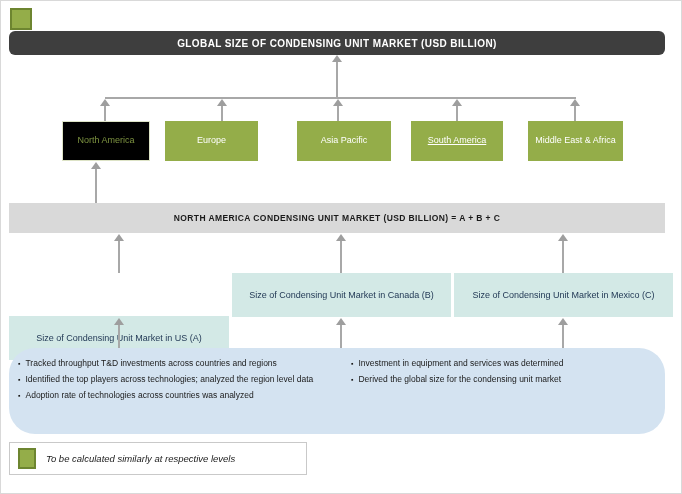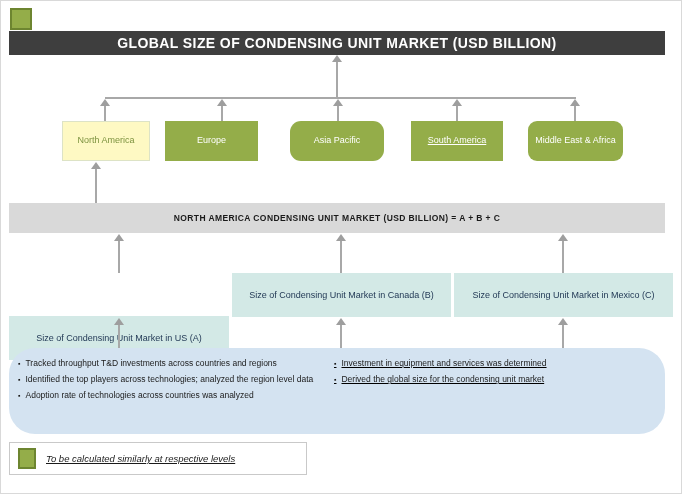--- a/index.html
+++ b/index.html
@@ -11,42 +11,42 @@
     box-sizing:border-box;
     font-family:"Liberation Sans", sans-serif;
     overflow:hidden;
   }
   .bar{
     position:absolute;left:8px;width:656px;
     display:flex;align-items:center;justify-content:center;
     text-align:center;font-weight:bold;letter-spacing:.4px;
     box-sizing:border-box;
   }
-  .bar-dark{top:30px;height:24px;background:#3e3e3e;color:#ffffff;font-size:14px;}
+  .bar-dark{top:30px;height:24px;background:#3e3e3e;color:#ffffff;font-size:10px;border-radius:6px;}
   .bar-gray{top:202px;height:30px;background:#d9d9d9;color:#1a1a1a;font-size:8.5px;}
   .region{
     position:absolute;top:120px;height:40px;
     display:flex;align-items:center;justify-content:center;
     text-align:center;font-size:9px;color:#ffffff;
     background:#94ad49;box-sizing:border-box;padding:0 4px;line-height:1.25;
   }
-  .region.highlight{background:#fef9c3;color:#7d9340;border:1px solid #dde3c6;}
+  .region.highlight{background:#000000;color:#7d9340;border:1px solid #dde3c6;}
   .country{
     position:absolute;top:272px;height:44px;
     display:flex;align-items:center;justify-content:center;
     text-align:center;font-size:9px;color:#233a56;
     background:#d3e9e6;box-sizing:border-box;padding:0 10px;
   }
   .bluebox{
     position:absolute;left:8px;top:347px;width:656px;height:86px;
     background:#d4e3f1;box-sizing:border-box;border-radius:26px;
   }
   .bullet-col{position:absolute;top:9px;width:318px;}
   .bullet-col.left{left:7px;}
-  .bullet-col.right{left:323px;text-decoration:underline;}
+  .bullet-col.right{left:340px;}
   .bullet-item{
     display:flex;align-items:flex-start;
     font-size:8.5px;color:#1a1a1a;line-height:1.55;margin-bottom:3px;
   }
   .bullet-marker{font-size:7px;line-height:13px;margin:0 5px 0 2px;color:#1a1a1a;}
   .vline{position:absolute;width:2px;background:#a8a8a8;}
   .hline{position:absolute;height:2px;background:#a8a8a8;}
   .arrow-up{
     position:absolute;width:0;height:0;
     border-left:5px solid transparent;border-right:5px solid transparent;
@@ -58,21 +58,21 @@
   .legend{
     position:absolute;left:8px;top:441px;width:298px;height:33px;
     border:1px solid #c9c9c9;background:#ffffff;box-sizing:border-box;
     display:flex;align-items:center;
   }
   .legend .swatch{
     width:18px;height:21px;background:#94ad49;border:2px solid #6d8530;
     margin-left:8px;box-sizing:border-box;flex:0 0 auto;
   }
   .legend .legend-text{
-    font-size:9.5px;font-style:italic;color:#1a1a1a;margin-left:10px;text-decoration:underline;
+    font-size:9.5px;font-style:italic;color:#1a1a1a;margin-left:10px;
   }
 </style>
 </head>
 <body>
 
 <div class="canvas">
 
   <div class="green-square" style="left:9px;top:7px;width:22px;height:22px;"></div>
 
   <div class="bar bar-dark">GLOBAL SIZE OF CONDENSING UNIT MARKET (USD BILLION)</div>
@@ -87,23 +87,23 @@
   <div class="vline" style="left:220px;top:105px;height:15px;"></div>
   <div class="arrow-up" style="left:332px;top:98px;"></div>
   <div class="vline" style="left:336px;top:105px;height:15px;"></div>
   <div class="arrow-up" style="left:451px;top:98px;"></div>
   <div class="vline" style="left:455px;top:105px;height:15px;"></div>
   <div class="arrow-up" style="left:569px;top:98px;"></div>
   <div class="vline" style="left:573px;top:105px;height:15px;"></div>
 
   <div class="region highlight" style="left:61px;width:88px;">North America</div>
   <div class="region" style="left:164px;width:93px;">Europe</div>
-  <div class="region" style="left:289px;width:94px;border-radius:11px;">Asia Pacific</div>
+  <div class="region" style="left:296px;width:94px;">Asia Pacific</div>
   <div class="region" style="left:410px;width:92px;text-decoration:underline;">South America</div>
-  <div class="region" style="left:527px;width:95px;border-radius:9px;">Middle East &amp; Africa</div>
+  <div class="region" style="left:527px;width:95px;">Middle East &amp; Africa</div>
 
   <div class="arrow-up" style="left:90px;top:161px;"></div>
   <div class="vline" style="left:94px;top:168px;height:34px;"></div>
 
   <div class="bar bar-gray">NORTH AMERICA CONDENSING UNIT MARKET (USD BILLION) = A + B + C</div>
 
   <div class="arrow-up" style="left:113px;top:233px;"></div>
   <div class="vline" style="left:117px;top:240px;height:32px;"></div>
   <div class="arrow-up" style="left:335px;top:233px;"></div>
   <div class="vline" style="left:339px;top:240px;height:32px;"></div>

